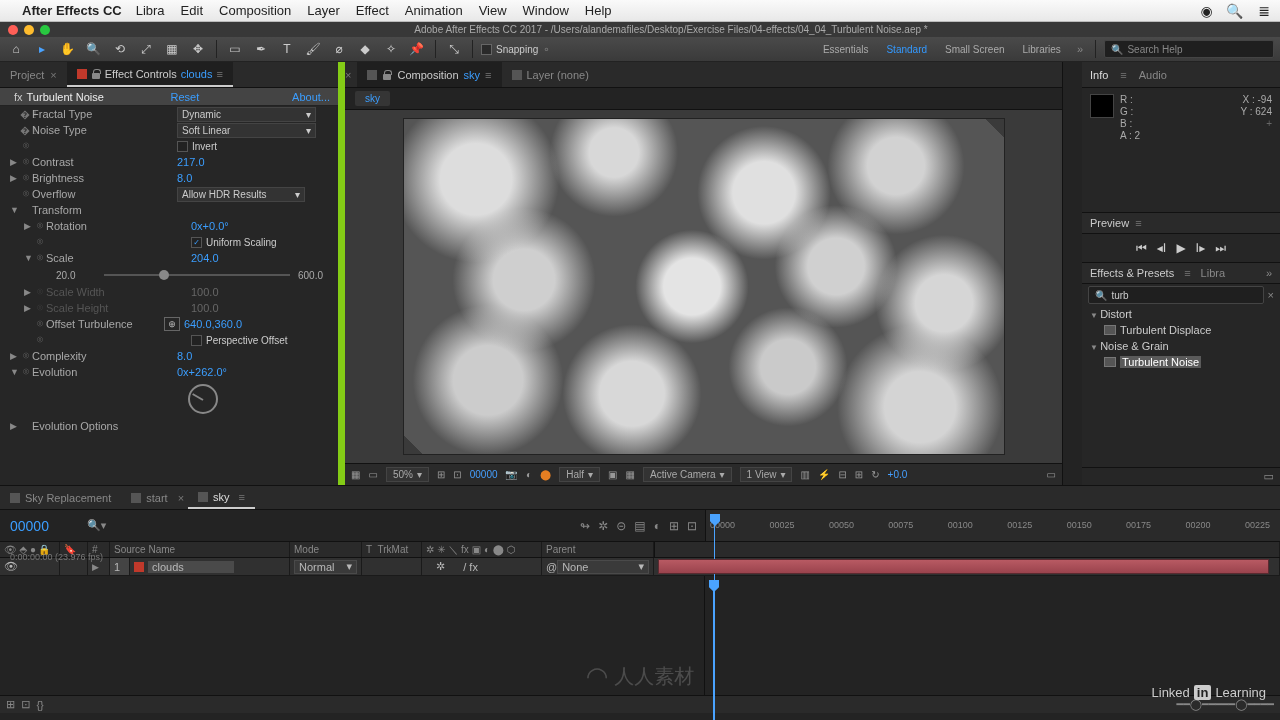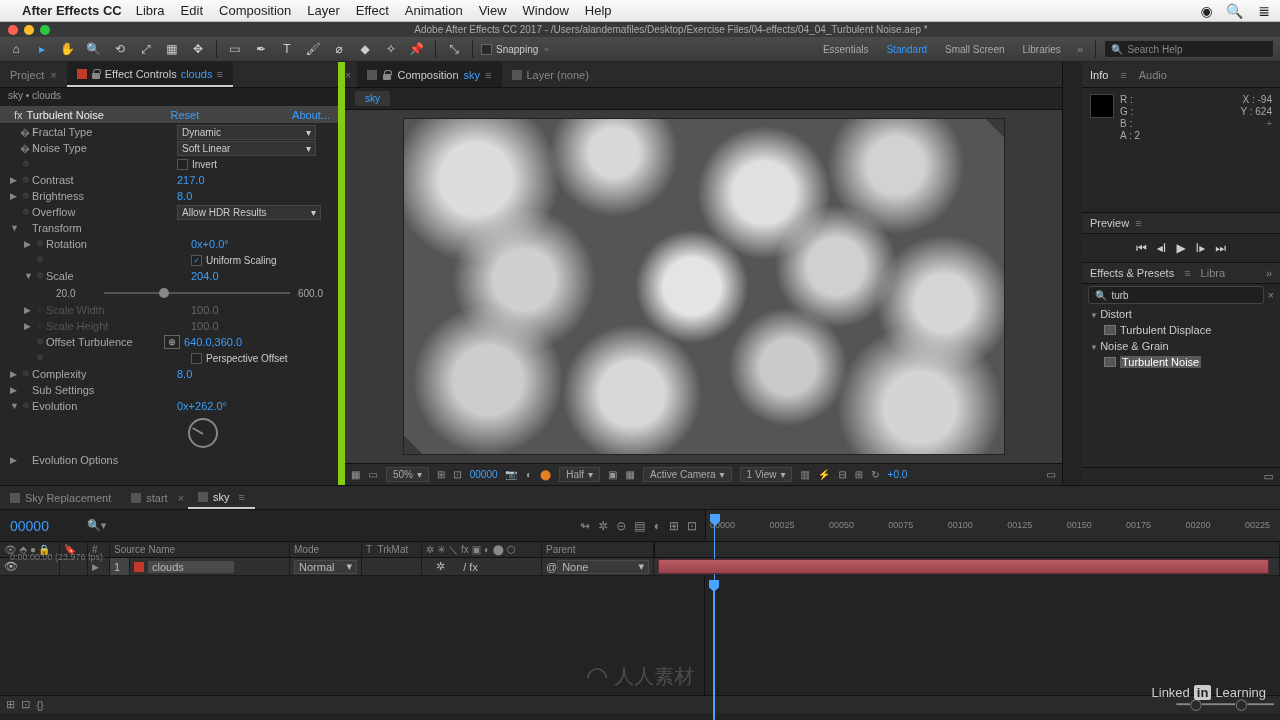--- a/index.html
+++ b/index.html
@@ -238,21 +238,20 @@
           <span class="closex">×</span>
         </span>
       <span class="tab active">
         <span style="width:10px;height:10px;background:#c0392b;display:inline-block"></span>
         <span class="lock-ico"></span>
         <span>Effect Controls</span>
         <span class="lnk">clouds</span>
         <span style="color:#777">≡</span>
       </span>
     </div>
-    <div class="crumb">sky • clouds</div>
     <div class="effect-row">
       <span class="tri open" style="width:10px;font-size:9px"></span>
       <span class="fx">fx</span>
       <span class="nm">Turbulent Noise</span>
       <span class="reset">Reset</span>
       <span class="about">About...</span>
     </div>
 
     <div class="prop">
         <span class="tri"></span>
@@ -290,21 +289,21 @@
     <div class="prop">
         <span class="tri closed"></span>
         <span class="sw">⌾</span>
         <span class="lbl">Brightness</span>
         <span class="val">8.0</span>
       </div>
     <div class="prop">
         <span class="tri"></span>
         <span class="sw">⌾</span>
         <span class="lbl">Overflow</span>
-        <span class="dd" style="width:144px">
+        <span class="dd" style="width:128px">
           <span>Allow HDR Results</span>
           <span>▾</span>
         </span>
       </div>
     <div class="prop">
         <span class="tri open"></span>
         <span class="sw"></span>
         <span class="lbl">Transform</span>
       </div>
     <div class="prop indent1">
@@ -361,25 +360,20 @@
         <span class="chkline">
           <span class="chkbox2"></span>
           <span>Perspective Offset</span>
         </span>
       </div>
     <div class="prop">
         <span class="tri closed"></span>
         <span class="sw">⌾</span>
         <span class="lbl">Complexity</span>
         <span class="val">8.0</span>
-      </div>
-    <div class="prop">
-        <span class="tri closed"></span>
-        <span class="sw"></span>
-        <span class="lbl">Sub Settings</span>
       </div>
     <div class="prop">
         <span class="tri open"></span>
         <span class="sw">⌾</span>
         <span class="lbl">Evolution</span>
         <span class="val">0x+262.0°</span>
       </div>
     <div class="evo-dial"></div>
     <div class="prop">
         <span class="tri closed"></span>

